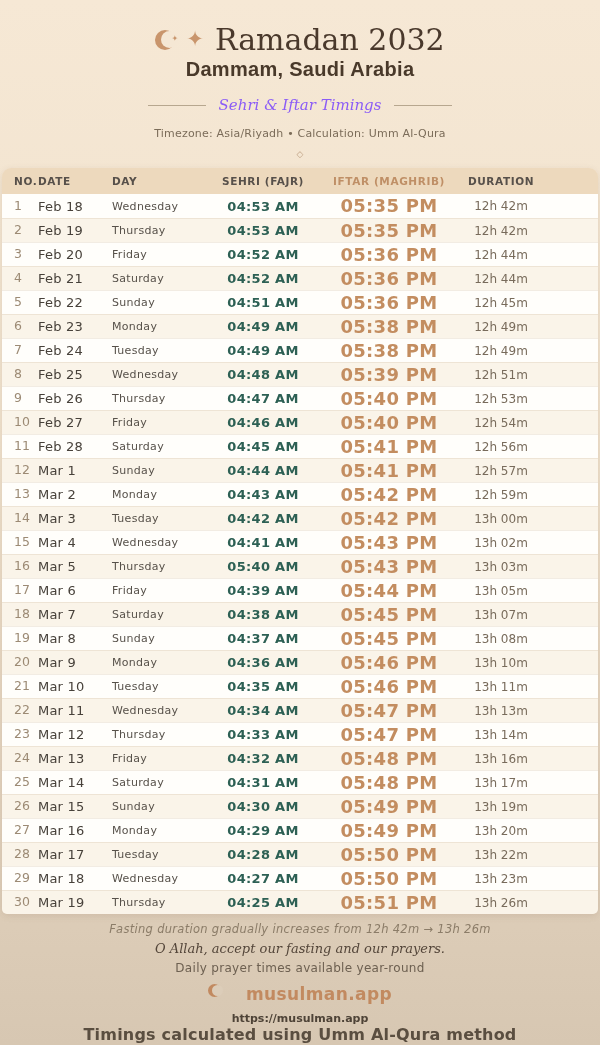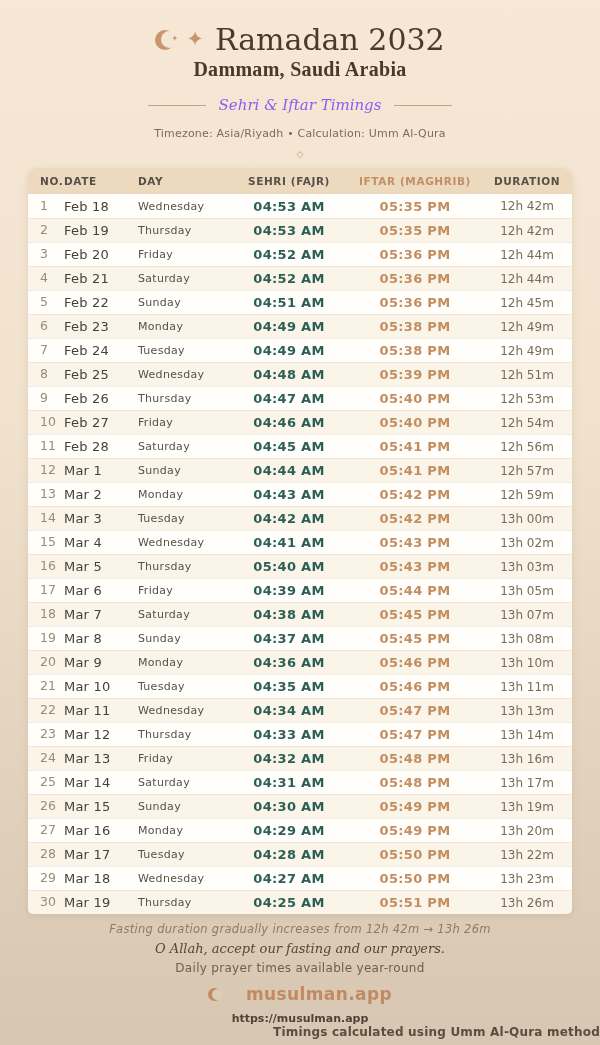--- a/index.html
+++ b/index.html
@@ -13,60 +13,60 @@
   .page-header { text-align:center; padding-top:22px; }
   .title-row {
     display:flex; align-items:center; justify-content:center; gap:11px;
     font-family:"DejaVu Serif", serif; font-size:30px; color:var(--ink-title);
   }
   .crescent { position:relative; width:20px; height:20px; display:inline-block; }
   .crescent::before { content:""; position:absolute; inset:0; border-radius:50%; background:var(--accent); }
   .crescent::after { content:""; position:absolute; left:6px; top:1px; width:17px; height:17px; border-radius:50%; background:#f5e7d4; }
   .mini-star { position:absolute; right:-3px; top:5px; font-size:8px; color:var(--accent); z-index:2; line-height:1; }
   .sparkle { color:var(--accent); font-size:21px; line-height:1; }
-  .location { font-family:Liberation Serif, serif; font-weight:bold; font-size:20px; color:#49392a; margin-top:1px; letter-spacing:0.3px; }
+  .location { font-family:Liberation Sans, sans-serif; font-weight:bold; font-size:20px; color:#49392a; margin-top:1px; letter-spacing:0.3px; }
   .subtitle-row { display:flex; align-items:center; justify-content:center; gap:13px; margin-top:15px; }
   .subtitle { font-family:"DejaVu Serif", serif; font-style:italic; font-size:15px; color:#8b5cf6; }
   .rule { width:58px; height:1px; background:#b7a78f; }
   .meta { margin-top:13px; font-size:11px; color:#7b6c59; letter-spacing:0.2px; }
   .diamond { margin-top:9px; font-size:9px; color:#bfa184; }
 
   .table-card {
-    width:544px; margin:9px auto 0; border-radius:9px 9px 5px 5px; overflow:hidden;
+    width:596px; margin:9px auto 0; border-radius:9px 9px 5px 5px; overflow:hidden;
     box-shadow:0 2px 7px rgba(120,95,70,0.14);
   }
   .thead, .row { display:grid; grid-template-columns:36px 74px 92px 118px 134px 90px; align-items:center; }
   .thead {
     background:var(--header-bg); height:26px;
     font-size:10.5px; font-weight:bold; letter-spacing:0.6px; color:#57504a;
   }
   .th.c-no { padding-left:12px; }
   .th.c-sehri, .th.c-iftar, .th.c-duration { text-align:center; }
   .th.c-iftar { color:#bf8f66; }
   .row { height:24px; background:#fffefb; border-top:1px solid rgba(196,174,142,0.22); }
   .row:first-child { border-top:none; }
   .row.alt { background:#faf4e9; }
   .cell { line-height:1; }
   .cell.c-no { padding-left:12px; color:#9c8a74; font-size:12.5px; }
   .cell.c-date { color:#47413a; font-size:13px; letter-spacing:0.2px; }
   .cell.c-day { color:#57514a; font-size:11px; letter-spacing:0.3px; }
   .cell.c-sehri { text-align:center; font-weight:bold; color:var(--sehri); font-size:13px; letter-spacing:0.3px; }
-  .cell.c-iftar { text-align:center; font-weight:bold; color:var(--iftar); font-size:13px; letter-spacing:0.3px; }
+  .cell.c-iftar { text-align:center; font-weight:bold; color:var(--iftar); font-size:18px; letter-spacing:0.3px; }
   .cell.c-duration { text-align:center; color:#786b5b; font-size:12px; }
 
   .note { margin-top:8px; text-align:center; font-style:italic; font-size:11.5px; color:#8b7c68; letter-spacing:0.3px; }
   .dua { margin-top:5px; text-align:center; font-family:"DejaVu Serif", serif; font-style:italic; font-size:13px; color:#54463a; }
   .availability { margin-top:5px; text-align:center; font-size:12px; color:#6d6051; letter-spacing:0.3px; }
-  .brand-row { margin-top:9px; display:flex; justify-content:center; align-items:center; gap:25px; }
+  .brand-row { margin-top:9px; display:flex; justify-content:center; align-items:flex-start; gap:25px; }
   .brand-crescent { position:relative; width:13px; height:13px; display:inline-block; }
   .brand-crescent::before { content:""; position:absolute; inset:0; border-radius:50%; background:#c28a60; }
   .brand-crescent::after { content:""; position:absolute; left:4px; top:1px; width:11px; height:11px; border-radius:50%; background:#dccdb9; }
   .brand-name { font-size:17px; font-weight:bold; color:#c28a60; letter-spacing:0.4px; }
   .url { text-align:center; font-size:11px; font-weight:bold; color:#4e4337; margin-top:8px; }
-  .method { text-align:right; font-size:12px; font-weight:bold; color:#5a4e40; margin-top:0; letter-spacing:0.2px; }
+  .method { text-align:center; font-size:16px; font-weight:bold; color:#5a4e40; margin-top:0; letter-spacing:0.2px; }
 </style>
 </head>
 <body>
 
 <header class="page-header">
   <div class="title-row">
     <span class="crescent">
         <span class="mini-star">✦</span>
       </span>
     <span class="sparkle">✦</span>

